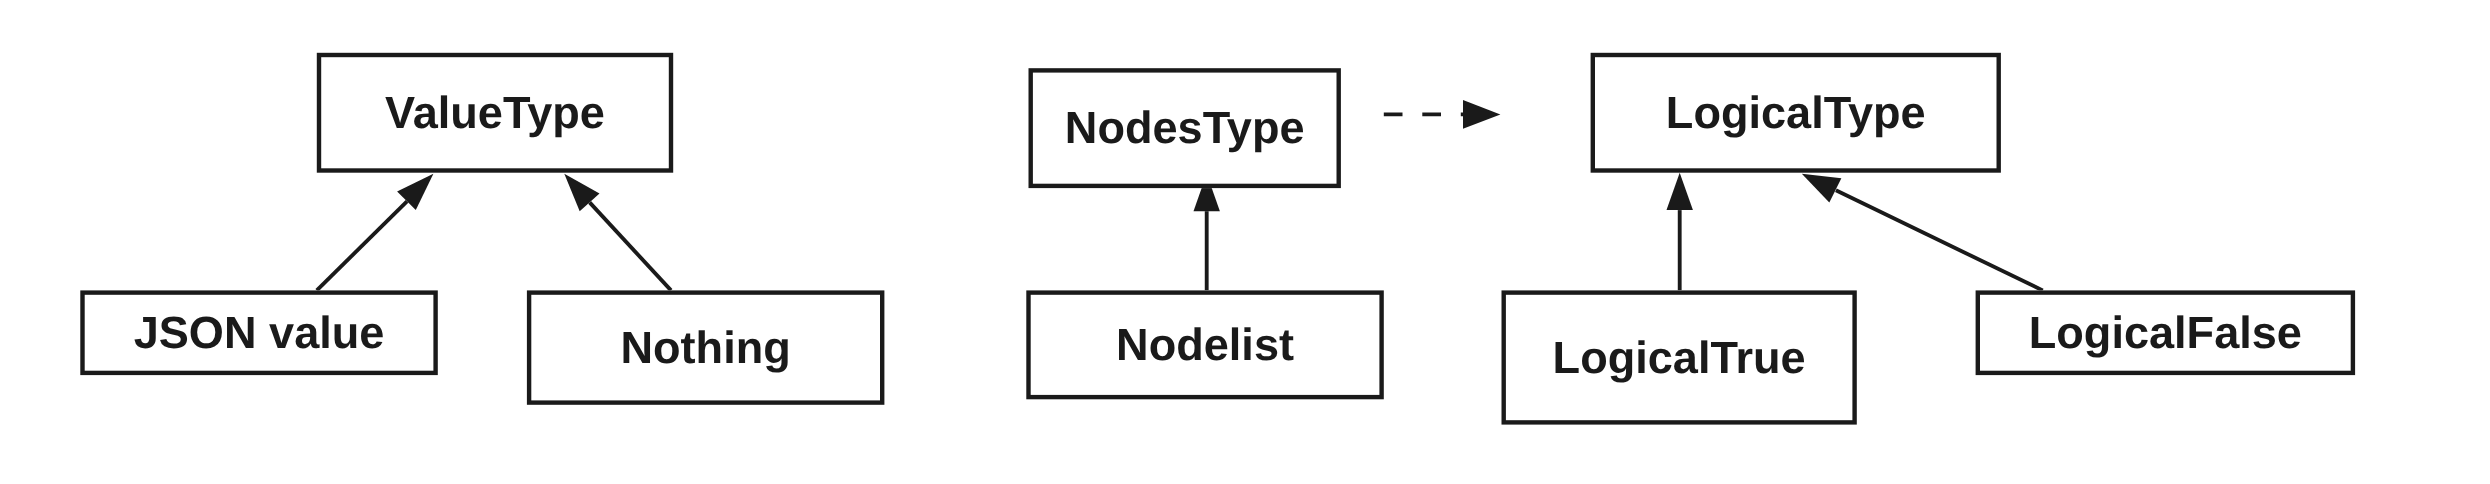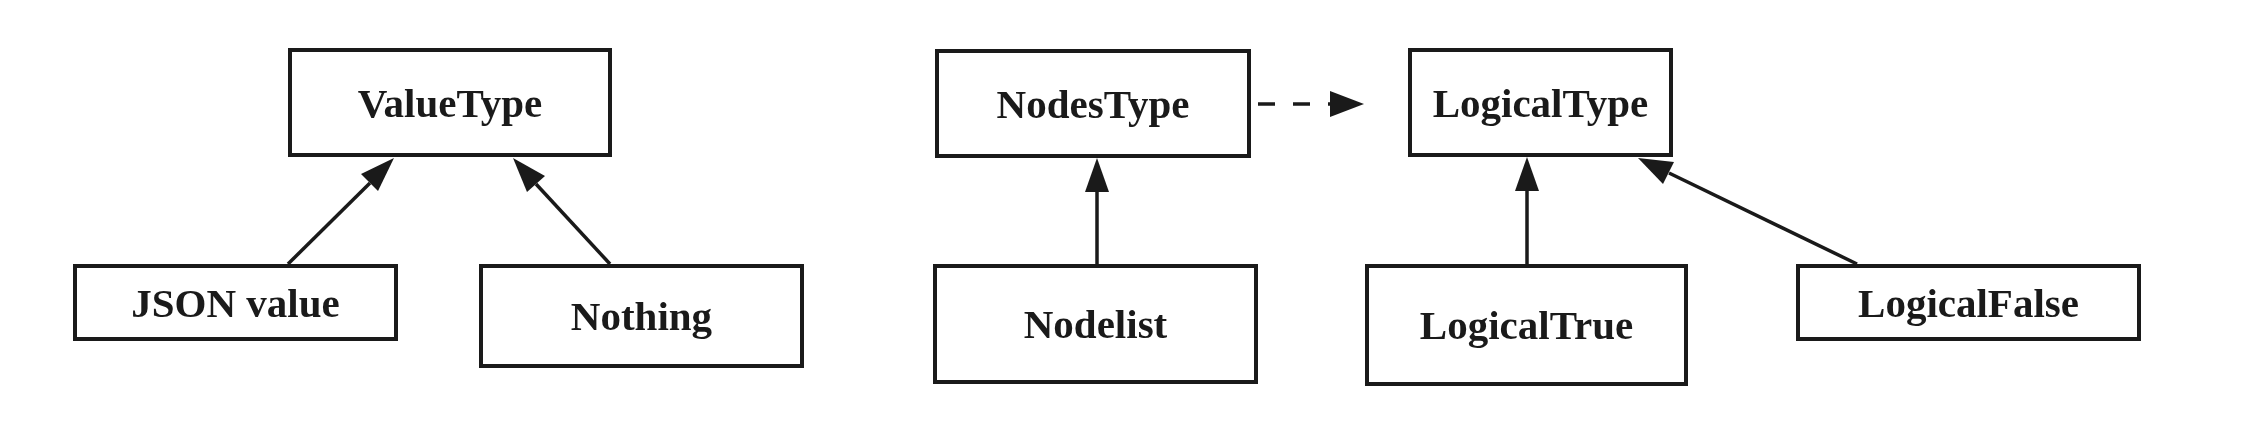--- a/index.html
+++ b/index.html
@@ -10,21 +10,21 @@
   html, body {
     margin: 0;
     padding: 0;
     background: var(--bg);
   }
   .canvas {
     position: relative;
     width: 2264px;
     height: 440px;
     background: var(--bg);
-    font-family: Liberation Serif, serif;
+    font-family: Liberation Sans, sans-serif;
   }
   .edges {
     position: absolute;
     left: 0; top: 0;
     width: 2264px;
     height: 440px;
   }
   .edge-line {
     stroke: var(--line);
     stroke-width: 3.5;
@@ -93,29 +93,29 @@
   </div>
 
   <div class="node" style="left:73px; top:264px; width:325px; height:77px">
     <span>JSON value</span>
   </div>
 
   <div class="node" style="left:479px; top:264px; width:325px; height:104px">
     <span>Nothing</span>
   </div>
 
-  <div class="node" style="left:935px; top:49px; width:316px; height:109px">
+  <div class="node" style="left:935px; top:62px; width:284px; height:109px">
     <span>NodesType</span>
   </div>
 
-  <div class="node" style="left:933px; top:264px; width:325px; height:120px">
+  <div class="node" style="left:933px; top:264px; width:325px; height:99px">
     <span>Nodelist</span>
   </div>
 
-  <div class="node" style="left:1408px; top:48px; width:265px; height:109px">
+  <div class="node" style="left:1446px; top:48px; width:373px; height:109px">
     <span>LogicalType</span>
   </div>
 
   <div class="node" style="left:1365px; top:264px; width:323px; height:122px">
     <span>LogicalTrue</span>
   </div>
 
   <div class="node" style="left:1796px; top:264px; width:345px; height:77px">
     <span>LogicalFalse</span>
   </div>

